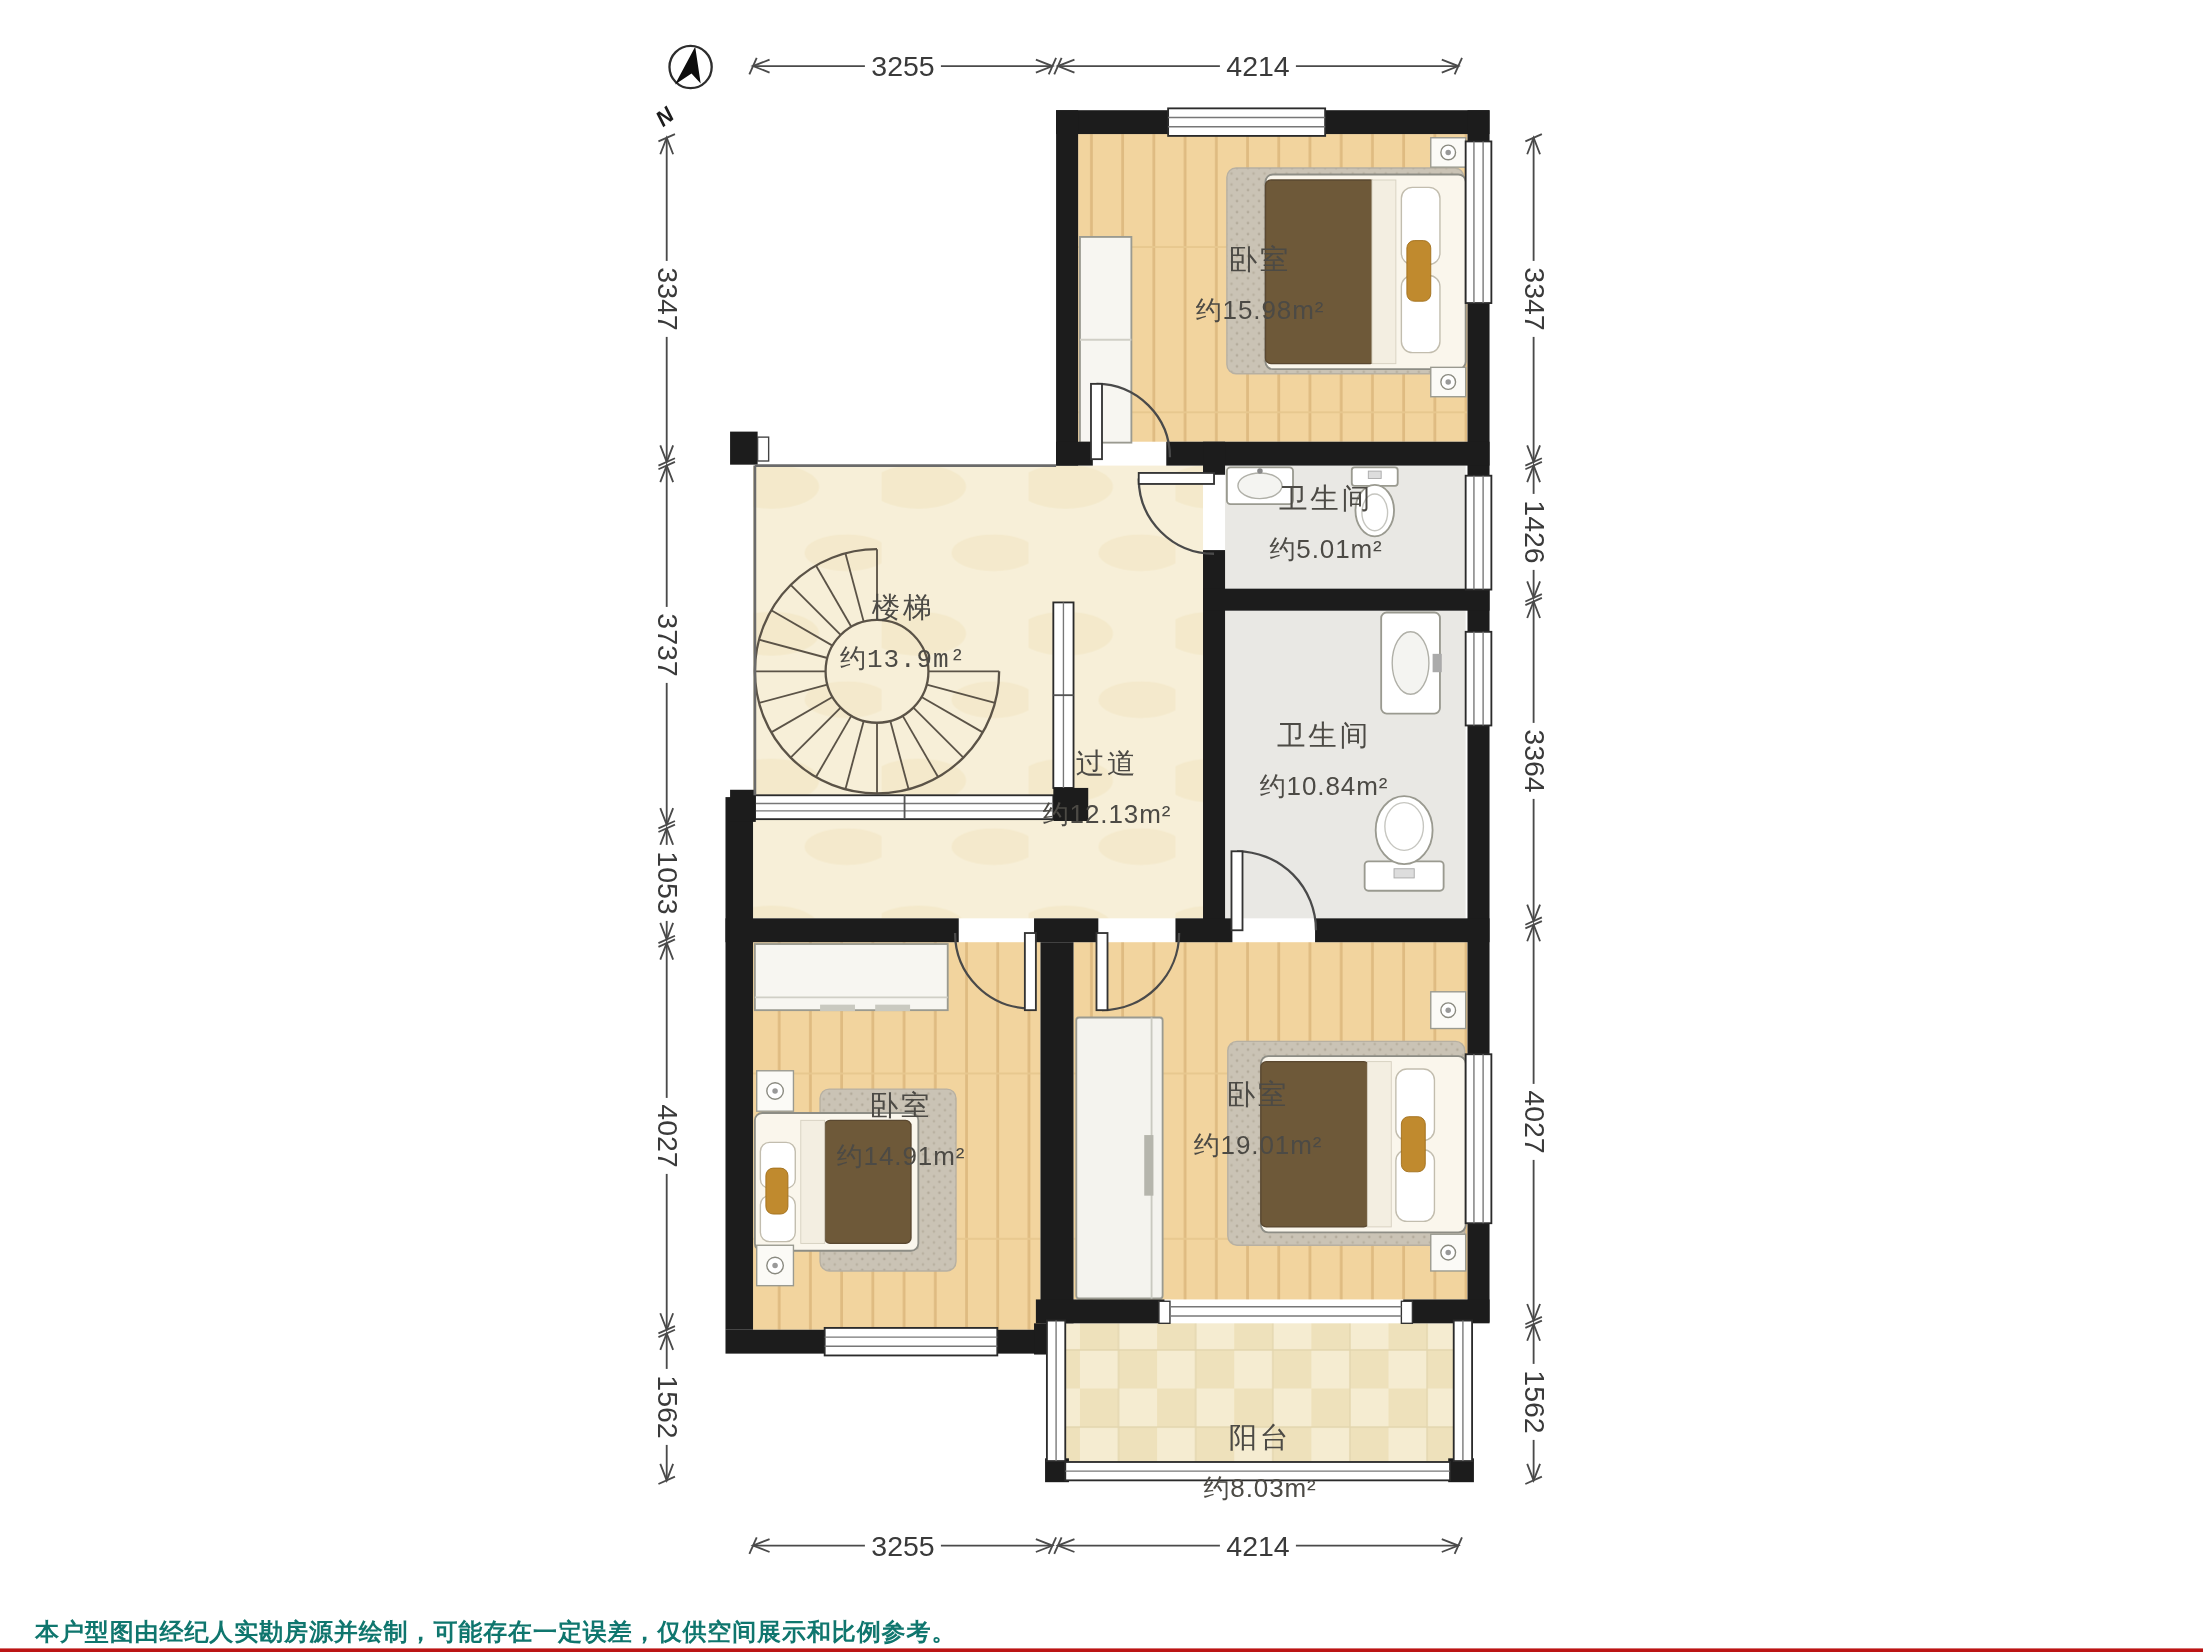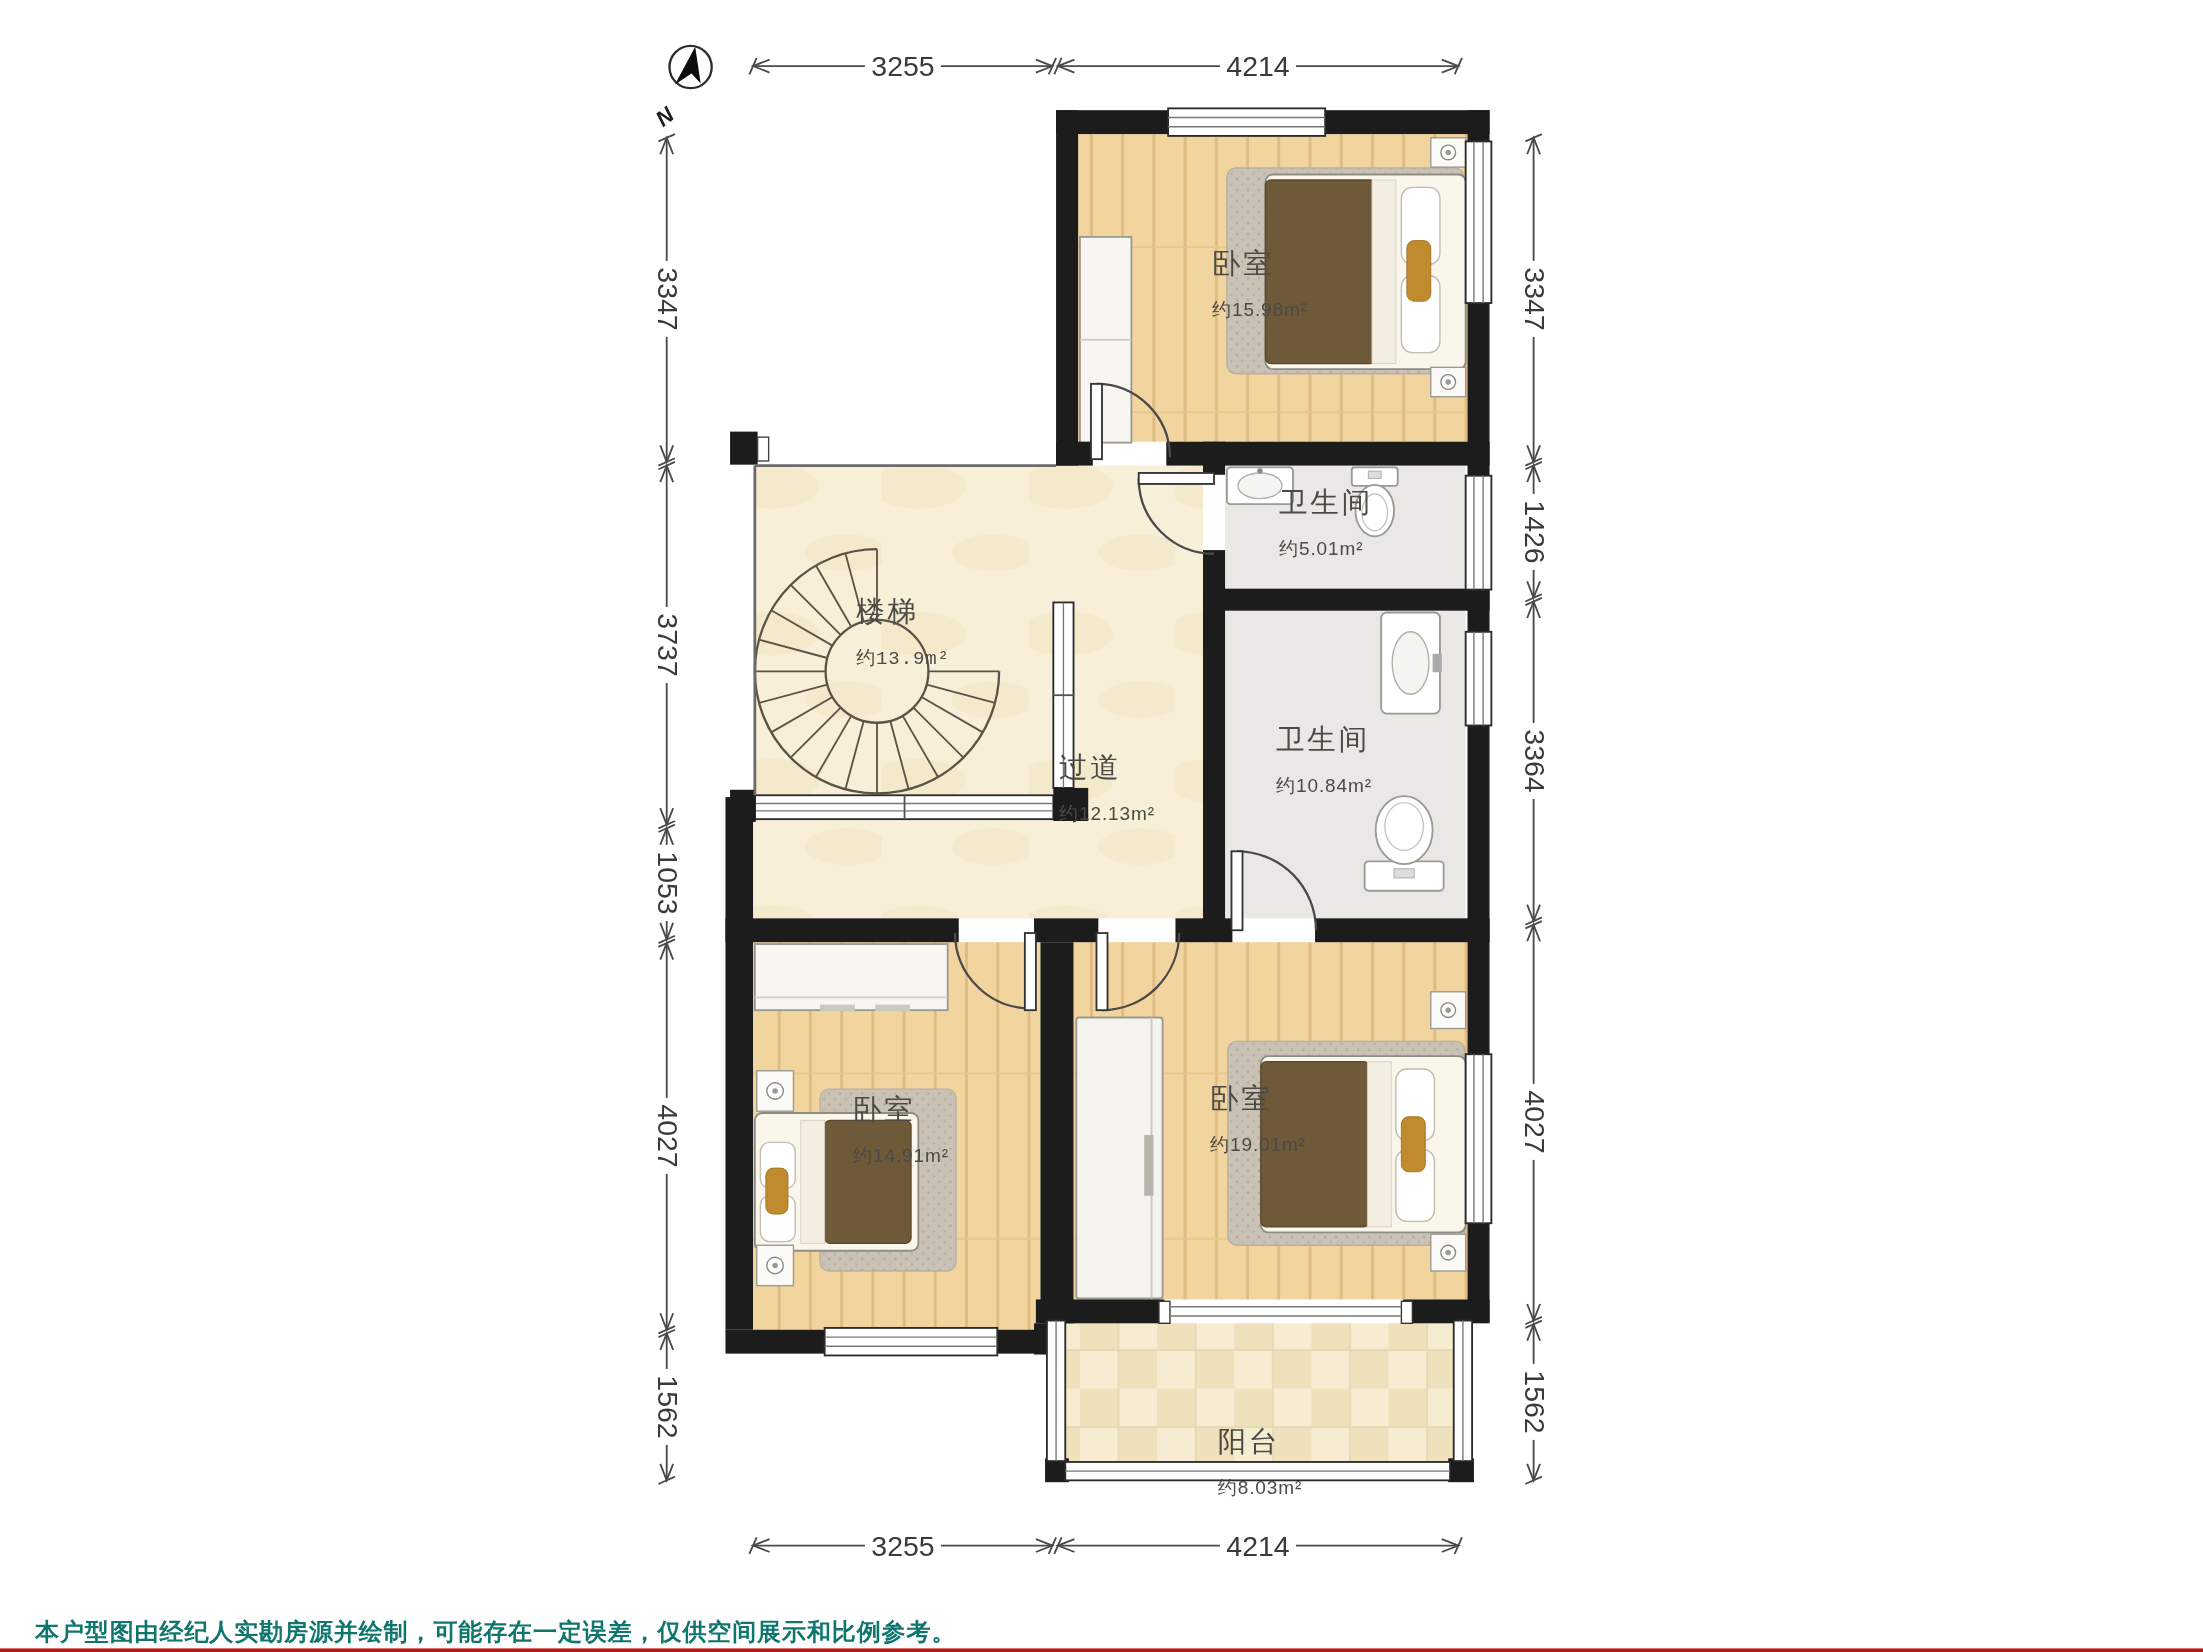--- a/index.html
+++ b/index.html
@@ -1,21 +1,21 @@
 <!DOCTYPE html>
 <html style="font-size:14.7px"><head>
 <meta charset="utf-8">
 <style>
   html,body{margin:0;padding:0;background:#fff;}
   .stage{position:relative;width:2204px;height:1653px;background:#fff;overflow:hidden;
          font-family:"Liberation Sans","DejaVu Sans",sans-serif;}
   .stage svg{position:absolute;left:0;top:0;}
-  .room-label{position:absolute;transform:translate(-50%,-50%);color:#4c4a45;white-space:nowrap;}
+  .room-label{position:absolute;transform:translate(-50%,-50%);text-align:center;color:#4c4a45;white-space:nowrap;}
   .room-name{display:block;font-size:28.5px;letter-spacing:2.8px;}
-  .room-area{display:block;font-size:19px;margin-top:14px;letter-spacing:0.9px;}
+  .room-area{display:block;font-size:26px;margin-top:14px;letter-spacing:0.9px;}
   .dim{position:absolute;font-size:28.5px;color:#3a3a3a;background:#fff;padding:0 6.4px;
        transform:translate(-50%,-50%);white-space:nowrap;}
   .dim.vert{transform:translate(-50%,-50%) rotate(90deg);}
   .compass-n{position:absolute;left:665px;top:117px;font-size:22px;font-style:italic;color:#1c1c1c;
        transform:translate(-50%,-50%) rotate(-38deg);font-weight:bold;}
   .disclaimer{position:absolute;left:35px;top:1616px;font-size:24px;font-weight:bold;color:#0f766e;letter-spacing:0.9px;}
 </style>
 </head>
 <body>
 

